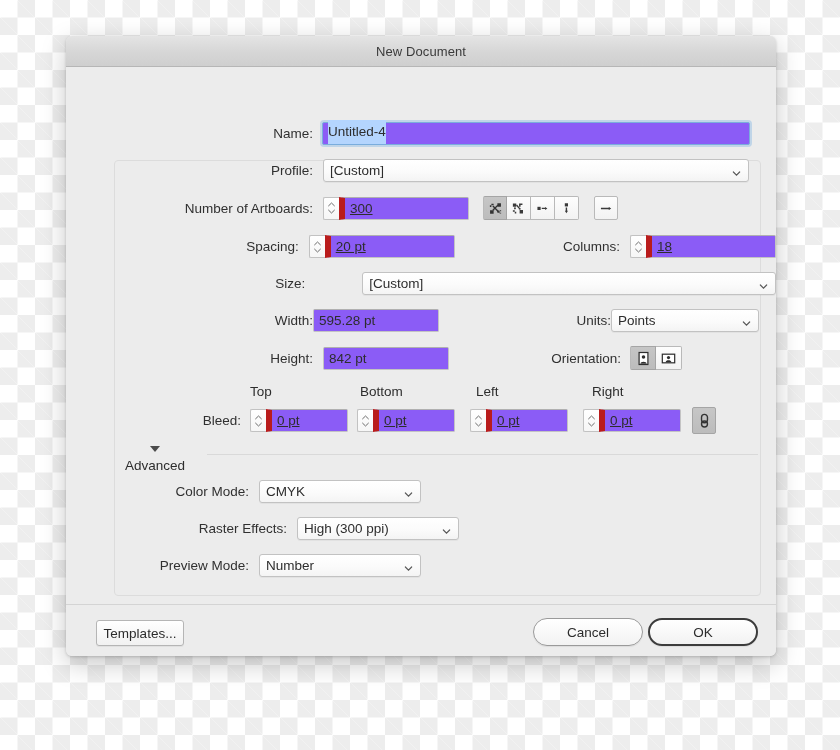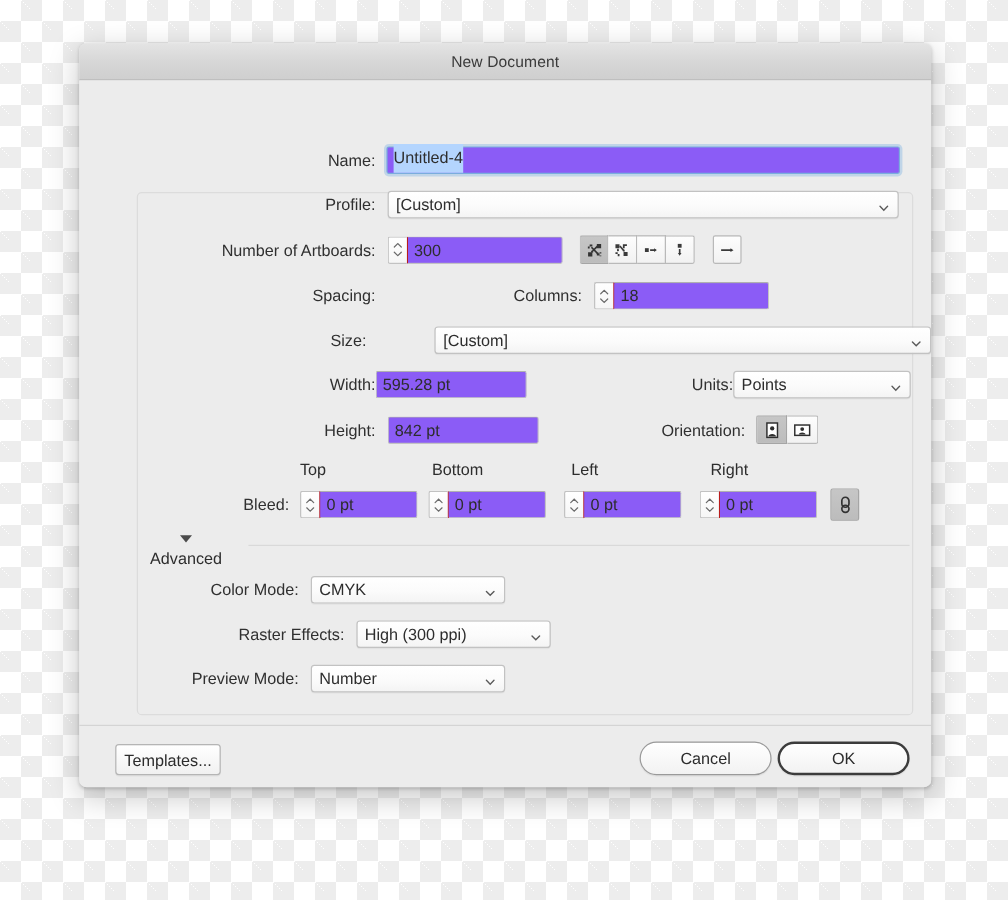--- a/index.html
+++ b/index.html
@@ -132,22 +132,23 @@
     border-radius: 2px 0 0 2px;
     display: flex;
     flex-direction: column;
     align-items: center;
     justify-content: center;
     gap: 2px;
     flex: none;
   }
   .stepper svg { display:block; }
   .tf.with-stepper {
-    border-left: 1px solid #b91c1c;
+    border-left: 6px solid #b91c1c;
     border-radius: 0 2px 2px 0;
+    text-decoration: underline;
   }
 
   
   .sqbtn {
     box-sizing: border-box;
     width: 24px;
     height: 24px;
     border: 1px solid #b9b9b9;
     background: linear-gradient(to bottom, #fdfdfd, #f2f2f2);
     border-radius: 2px;
@@ -336,20 +337,33 @@
         <div class="sqbtn" style="margin-left:15px;">
           <svg width="16" height="15" viewBox="0 0 16 16">
             <path d="M2.6 8 L12.0 8" stroke="#3a3a3a" stroke-width="1.5"></path>
             <path d="M13.6 8 L10.9 6.3 L10.9 9.7 z" fill="#3a3a3a"></path>
           </svg>
         </div>
       </div>
 
       <div class="row" style="left:0; top:168px; width:710px;">
         <span class="lbl" style="width:247px;">Spacing:</span>
+        <div style="display:flex; margin-left:10px;">
+          <div class="stepper">
+            <svg width="9" height="5" viewBox="0 0 10 6">
+                <path d="M1.5 4.6 L5 1.2 L8.5 4.6" stroke="#6b6b6b" stroke-width="1.2" fill="none" stroke-linecap="round"></path>
+              </svg>
+            <svg width="9" height="5" viewBox="0 0 10 6">
+                <path d="M1.5 1.4 L5 4.8 L8.5 1.4" stroke="#6b6b6b" stroke-width="1.2" fill="none" stroke-linecap="round"></path>
+              </svg>
+          </div>
+          <div class="tf with-stepper" style="width:130px;">
+            <span>20 pt</span>
+          </div>
+        </div>
 
         <span class="lbl" style="width:116px; margin-left:56px;">Columns:</span>
         <div style="display:flex; margin-left:10px;">
           <div class="stepper">
             <svg width="9" height="5" viewBox="0 0 10 6">
                 <path d="M1.5 4.6 L5 1.2 L8.5 4.6" stroke="#6b6b6b" stroke-width="1.2" fill="none" stroke-linecap="round"></path>
               </svg>
             <svg width="9" height="5" viewBox="0 0 10 6">
                 <path d="M1.5 1.4 L5 4.8 L8.5 1.4" stroke="#6b6b6b" stroke-width="1.2" fill="none" stroke-linecap="round"></path>
               </svg>

